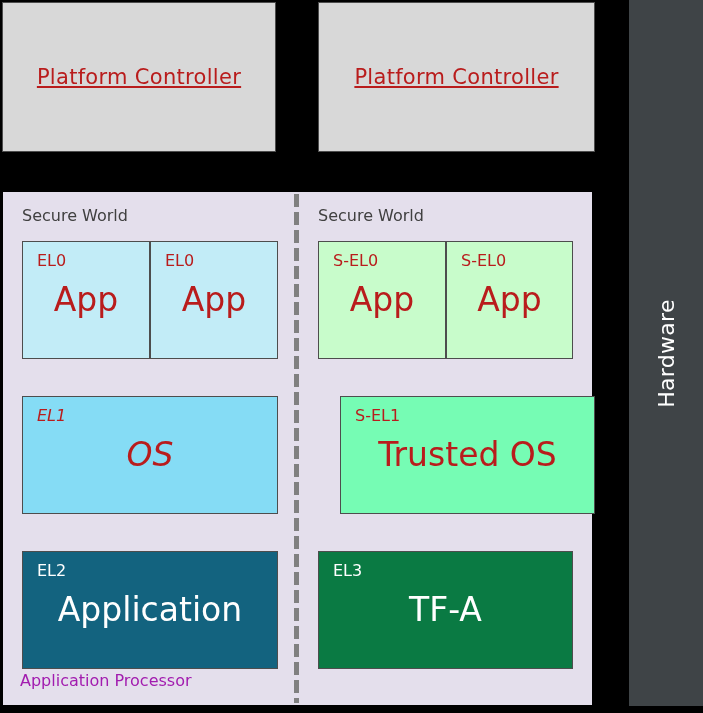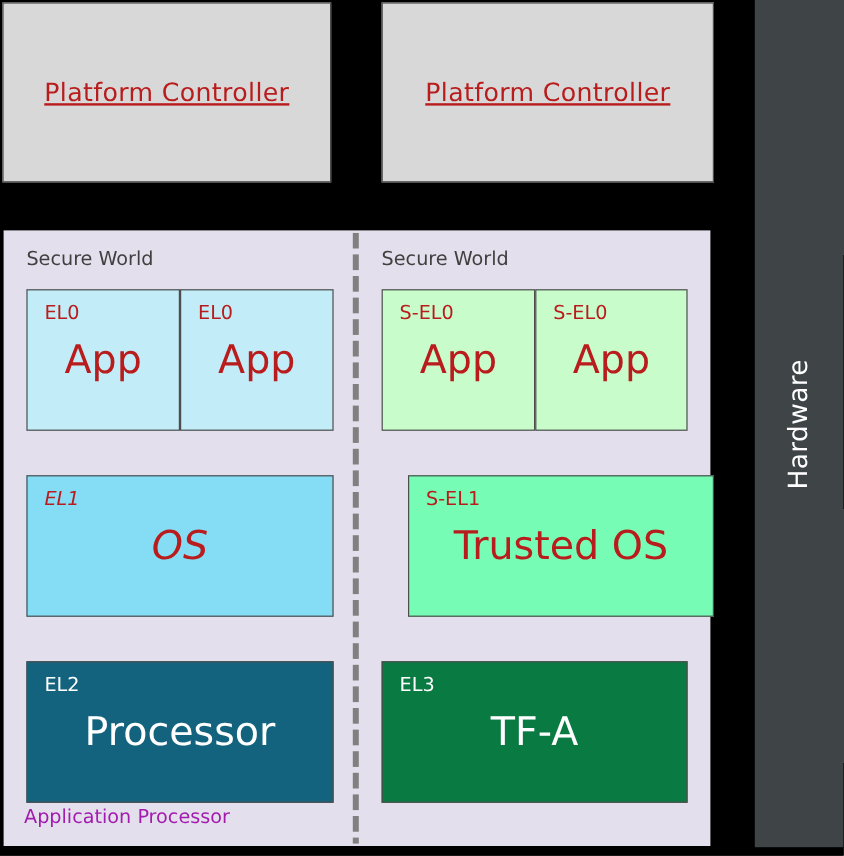--- a/index.html
+++ b/index.html
@@ -192,21 +192,21 @@
       <span class="box-title dark-text">OS</span>
     </div>
 
     <div id="box-sel1" class="level-box fill-os-secure">
       <span class="el-tag dark-text">S-EL1</span>
       <span class="box-title dark-text">Trusted OS</span>
     </div>
 
     <div id="box-el2" class="level-box fill-hyp">
       <span class="el-tag light-text">EL2</span>
-      <span class="box-title light-text">Processor</span>
+      <span class="box-title light-text">Application</span>
     </div>
 
     <div id="box-el3" class="level-box fill-tfa">
       <span class="el-tag light-text">EL3</span>
       <span class="box-title light-text">TF-A</span>
     </div>
 
     <span id="ap-footer-label">Application Processor</span>
 
   </div>

